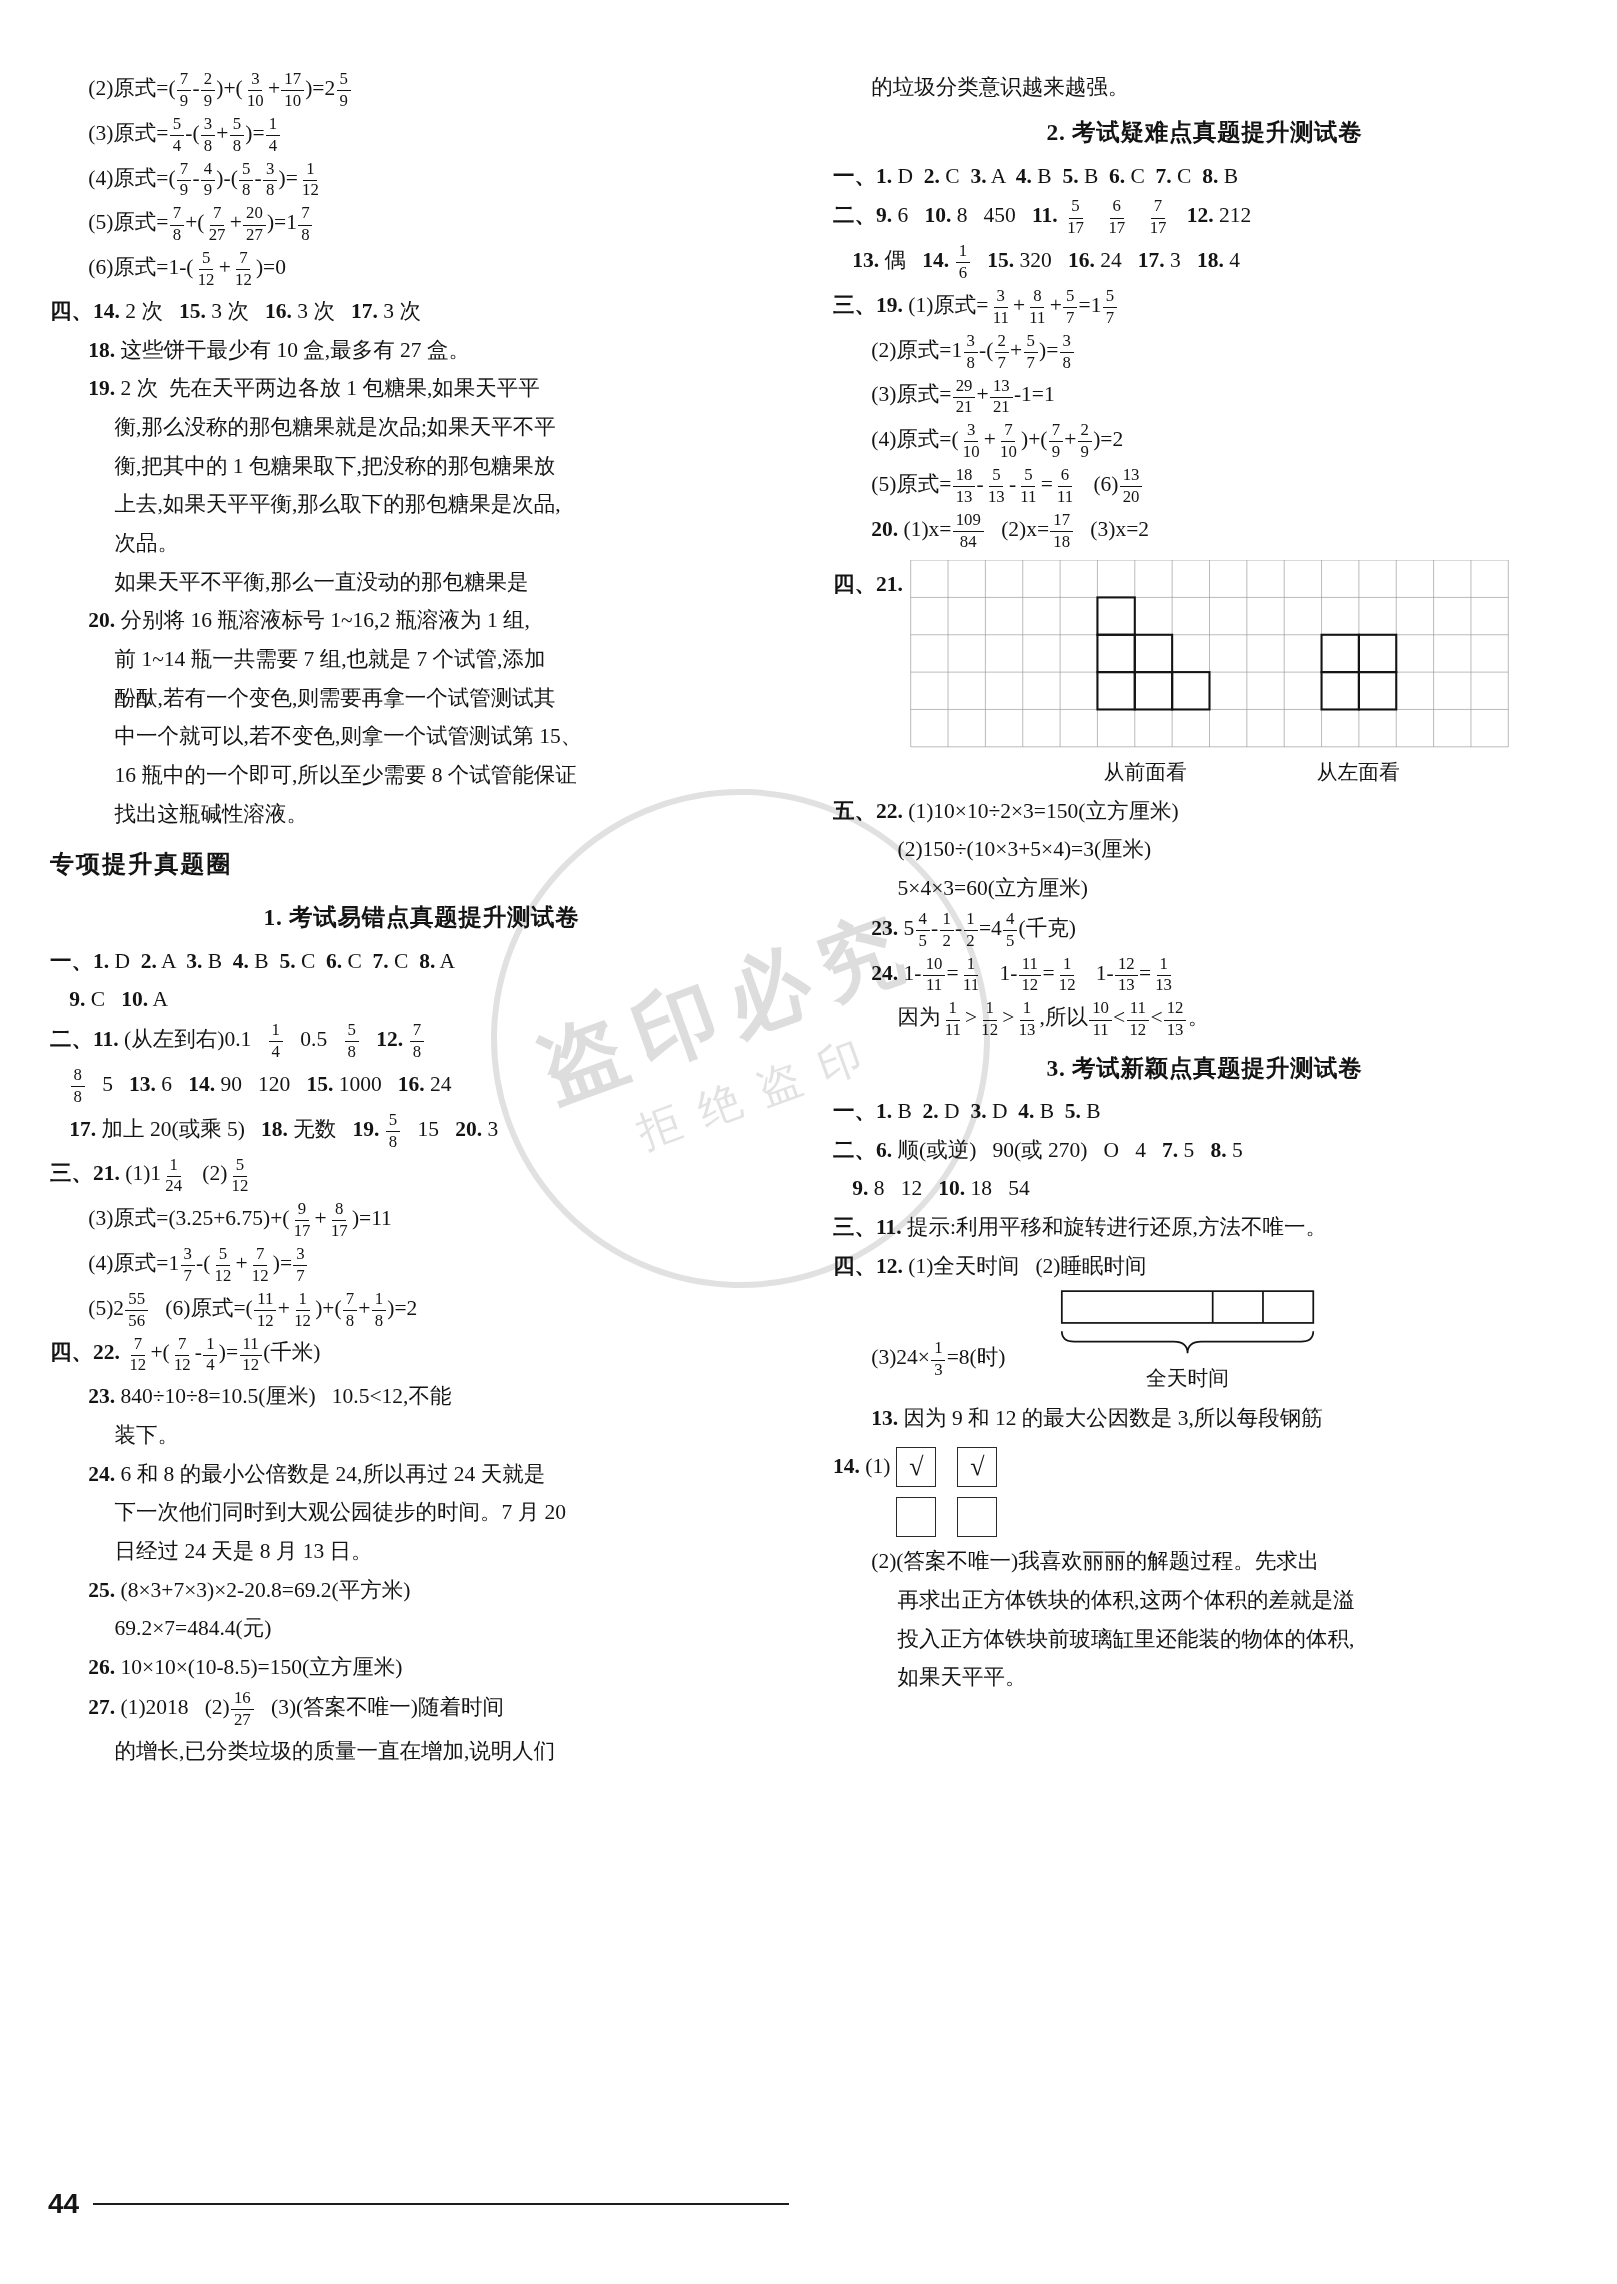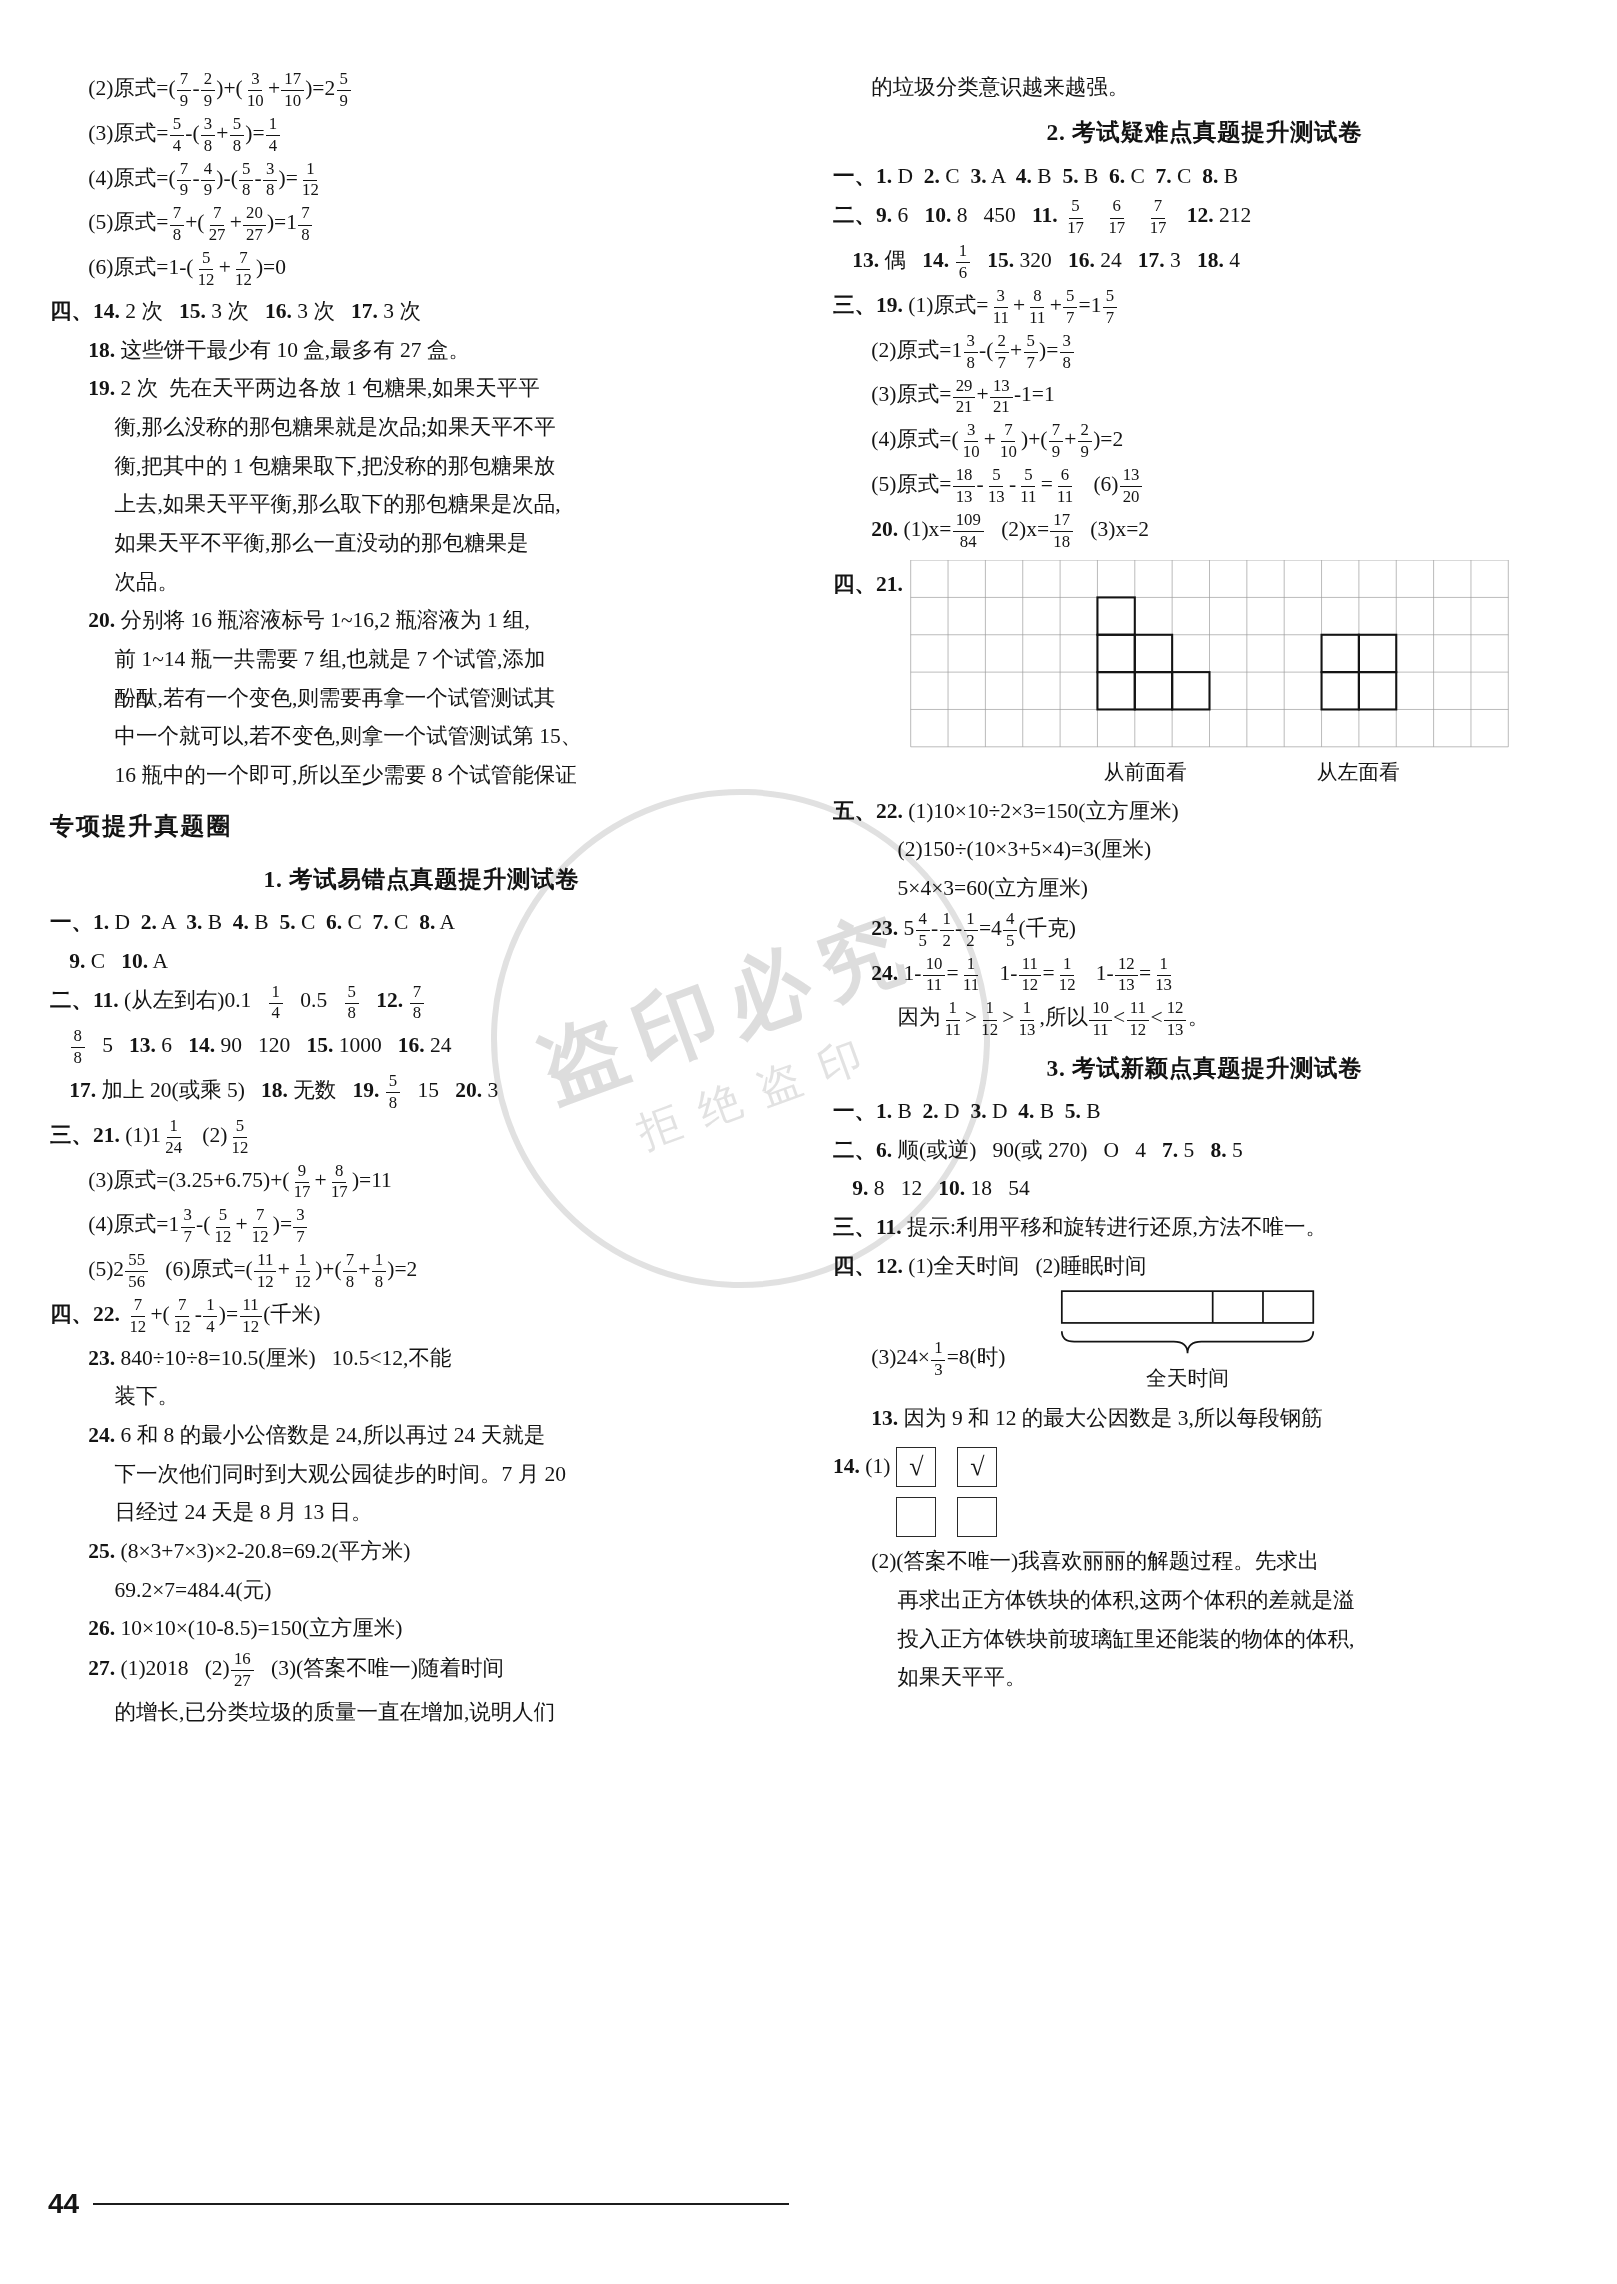--- a/index.html
+++ b/index.html
@@ -58,27 +58,28 @@
         <div class="ln ind2">(3)原式=<span class="frac"><span class="num">5</span><span class="den">4</span></span>-(<span class="frac"><span class="num">3</span><span class="den">8</span></span>+<span class="frac"><span class="num">5</span><span class="den">8</span></span>)=<span class="frac"><span class="num">1</span><span class="den">4</span></span></div>
         <div class="ln ind2">(4)原式=(<span class="frac"><span class="num">7</span><span class="den">9</span></span>-<span class="frac"><span class="num">4</span><span class="den">9</span></span>)-(<span class="frac"><span class="num">5</span><span class="den">8</span></span>-<span class="frac"><span class="num">3</span><span class="den">8</span></span>)=<span class="frac"><span class="num">1</span><span class="den">12</span></span></div>
         <div class="ln ind2">(5)原式=<span class="frac"><span class="num">7</span><span class="den">8</span></span>+(<span class="frac"><span class="num">7</span><span class="den">27</span></span>+<span class="frac"><span class="num">20</span><span class="den">27</span></span>)=1<span class="frac"><span class="num">7</span><span class="den">8</span></span></div>
         <div class="ln ind2">(6)原式=1-(<span class="frac"><span class="num">5</span><span class="den">12</span></span>+<span class="frac"><span class="num">7</span><span class="den">12</span></span>)=0</div>
         <div class="ln ind0"><b>四、14.</b> 2 次   <b>15.</b> 3 次   <b>16.</b> 3 次   <b>17.</b> 3 次</div>
         <div class="ln ind2"><b>18.</b> 这些饼干最少有 10 盒,最多有 27 盒。</div>
         <div class="ln ind2"><b>19.</b> 2 次  先在天平两边各放 1 包糖果,如果天平平</div>
         <div class="ln ind3">衡,那么没称的那包糖果就是次品;如果天平不平</div>
         <div class="ln ind3">衡,把其中的 1 包糖果取下,把没称的那包糖果放</div>
         <div class="ln ind3">上去,如果天平平衡,那么取下的那包糖果是次品,</div>
+        <div class="ln ind3">次品。</div>
         <div class="ln ind3">如果天平不平衡,那么一直没动的那包糖果是</div>
-        <div class="ln ind3">次品。</div>
         <div class="ln ind2"><b>20.</b> 分别将 16 瓶溶液标号 1~16,2 瓶溶液为 1 组,</div>
         <div class="ln ind3">前 1~14 瓶一共需要 7 组,也就是 7 个试管,添加</div>
         <div class="ln ind3">酚酞,若有一个变色,则需要再拿一个试管测试其</div>
         <div class="ln ind3">中一个就可以,若不变色,则拿一个试管测试第 15、</div>
         <div class="ln ind3">16 瓶中的一个即可,所以至少需要 8 个试管能保证</div>
+        <div class="ln ind3">找出这瓶碱性溶液。</div>
         <div class="h1">专项提升真题圈</div>
         <div class="h2">1. 考试易错点真题提升测试卷</div>
         <div class="ln ind0"><b>一、1.</b> D  <b>2.</b> A  <b>3.</b> B  <b>4.</b> B  <b>5.</b> C  <b>6.</b> C  <b>7.</b> C  <b>8.</b> A</div>
         <div class="ln ind1"><b>9.</b> C   <b>10.</b> A</div>
         <div class="ln ind0"><b>二、11.</b> (从左到右)0.1   <span class="frac"><span class="num">1</span><span class="den">4</span></span>   0.5   <span class="frac"><span class="num">5</span><span class="den">8</span></span>   <b>12.</b> <span class="frac"><span class="num">7</span><span class="den">8</span></span></div>
         <div class="ln ind1"><span class="frac"><span class="num">8</span><span class="den">8</span></span>   5   <b>13.</b> 6   <b>14.</b> 90   120   <b>15.</b> 1000   <b>16.</b> 24</div>
         <div class="ln ind1"><b>17.</b> 加上 20(或乘 5)   <b>18.</b> 无数   <b>19.</b> <span class="frac"><span class="num">5</span><span class="den">8</span></span>   15   <b>20.</b> 3</div>
         <div class="ln ind0"><b>三、21.</b> (1)1<span class="frac"><span class="num">1</span><span class="den">24</span></span>   (2)<span class="frac"><span class="num">5</span><span class="den">12</span></span></div>
         <div class="ln ind2">(3)原式=(3.25+6.75)+(<span class="frac"><span class="num">9</span><span class="den">17</span></span>+<span class="frac"><span class="num">8</span><span class="den">17</span></span>)=11</div>
         <div class="ln ind2">(4)原式=1<span class="frac"><span class="num">3</span><span class="den">7</span></span>-(<span class="frac"><span class="num">5</span><span class="den">12</span></span>+<span class="frac"><span class="num">7</span><span class="den">12</span></span>)=<span class="frac"><span class="num">3</span><span class="den">7</span></span></div>

